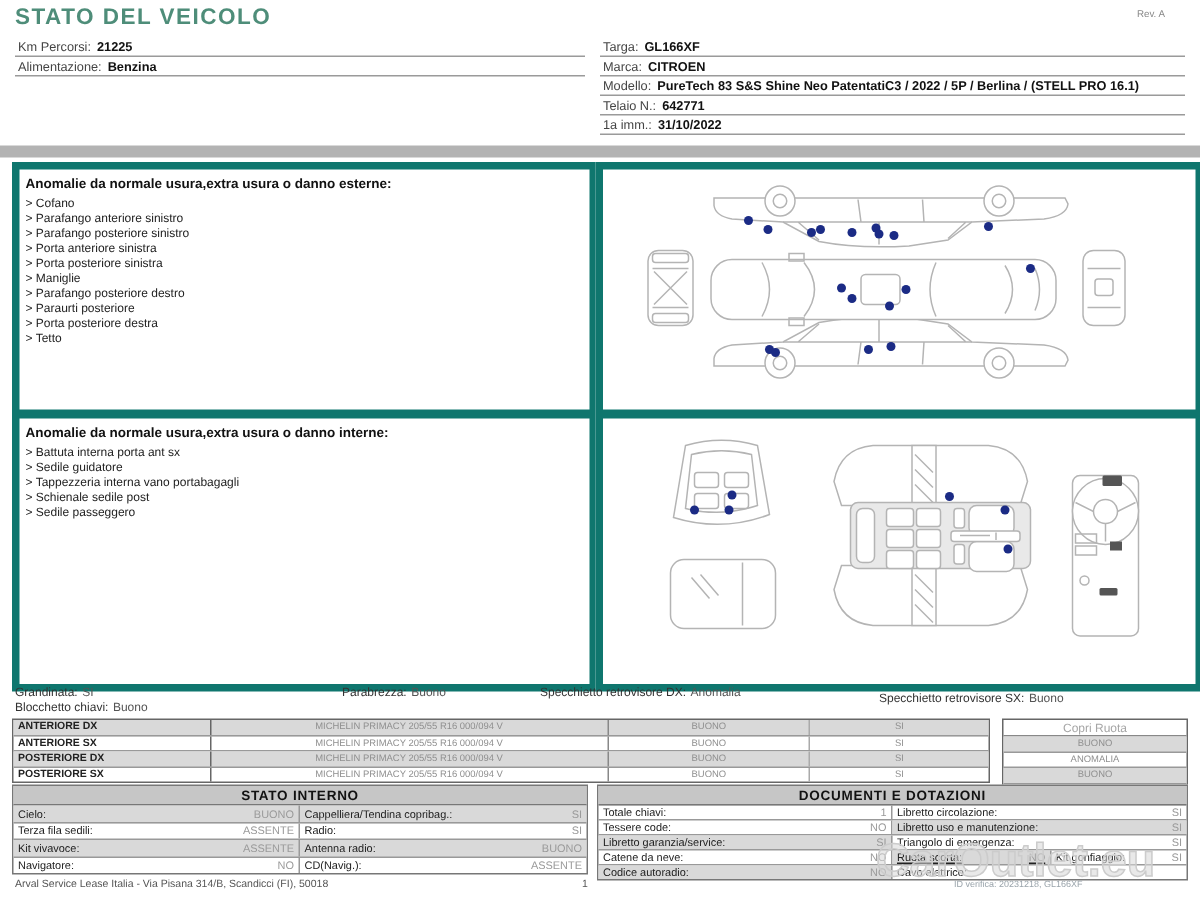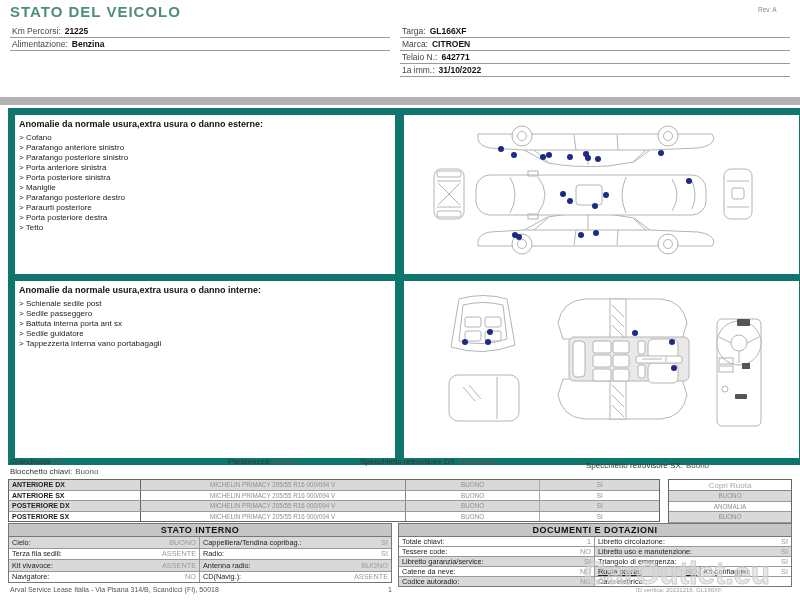--- a/index.html
+++ b/index.html
@@ -8,21 +8,21 @@
   .title{position:absolute;left:10px;top:3px;font-size:15px;font-weight:bold;
          letter-spacing:1px;color:#4e8d79;}
   .rev{position:absolute;left:758px;top:6px;font-size:6.5px;color:#888;}
   .hdr-left{position:absolute;left:10px;top:25px;width:380px;}
   .hdr-right{position:absolute;left:400px;top:25px;width:390px;}
   .hrow{display:flex;align-items:flex-start;border-bottom:1px solid #9a9a9a;
         font-size:8.5px;padding:1px 2px 1px 2px;min-height:10px;}
   .hrow .lbl{color:#444;white-space:nowrap;}
   .hrow .val{font-weight:bold;margin-left:4px;color:#111;}
   .graybar{position:absolute;left:0;top:97px;width:800px;height:8px;background:#b3b3b3;}
-  .box{position:absolute;border:7px solid #0f766e;background:#fff;}
+  .box{position:absolute;border:5px solid #0f766e;background:#fff;}
   .box-title{font-size:9px;font-weight:bold;padding:4px 4px 2px 4px;color:#111;}
   .cols{display:flex;padding:2px 4px;flex-direction:column;}
   .cols ul{list-style:none;margin:0;padding:0;width:50%;}
   .cols li{font-size:8px;line-height:10px;color:#222;}
   .summary{position:absolute;left:0;top:457px;width:800px;font-size:8px;color:#333;}
   .summary .itm{position:absolute;white-space:nowrap;}
   .summary .val{color:#555;margin-left:3px;}
   
   .tires{position:absolute;left:8px;top:479px;width:784px;font-size:7px;}
   .t-main{position:absolute;left:0;top:0;width:652px;border:1px solid #666;box-sizing:border-box;}
@@ -94,20 +94,24 @@
 
   <div class="hdr-right">
     <div class="hrow">
       <span class="lbl">Targa:</span>
       <span class="val">GL166XF</span>
     </div>
     <div class="hrow">
       <span class="lbl">Marca:</span>
       <span class="val">CITROEN</span>
     </div>
+    <div class="hrow" style="white-space:normal;">
+      <span class="lbl">Modello:</span>
+      <span class="val" style="white-space:normal;">PureTech 83 S&amp;S Shine Neo PatentatiC3 / 2022 / 5P / Berlina / (STELL PRO 16.1)</span>
+    </div>
     <div class="hrow">
       <span class="lbl">Telaio N.:</span>
       <span class="val">642771</span>
     </div>
     <div class="hrow">
       <span class="lbl">1a imm.:</span>
       <span class="val">31/10/2022</span>
     </div>
   </div>
 
@@ -191,27 +195,27 @@
         <circle class="dot" cx="177" cy="120" r="3"></circle>
           <circle class="dot" cx="192" cy="118" r="3"></circle>
       </g>
     </svg>
   </div>
 
   <div class="box" style="left:8px;top:274px;width:380px;height:177px;">
     <div class="box-title">Anomalie da normale usura,extra usura o danno interne:</div>
     <div class="cols">
       <ul>
-        <li>&gt; Schienale sedile post</li>
-        <li>&gt; Sedile passeggero</li>
-      </ul>
-      <ul>
         <li>&gt; Battuta interna porta ant sx</li>
         <li>&gt; Sedile guidatore</li>
         <li style="width:150px;">&gt; Tappezzeria interna vano portabagagli</li>
+      </ul>
+      <ul>
+        <li>&gt; Schienale sedile post</li>
+        <li>&gt; Sedile passeggero</li>
       </ul>
     </div>
   </div>
 
   <div class="box" style="left:397px;top:274px;width:395px;height:177px;">
     <svg width="393" height="175" viewBox="0 0 393 175">
 
       <g transform="translate(45,14)">
         <path class="diagf" d="M10,4 Q34,-3 58,4 L66,50 Q34,62 2,52 Z"></path>
         <path class="diag" d="M14,10 Q34,5 54,10 L58,44 Q34,52 10,46 Z"></path>

